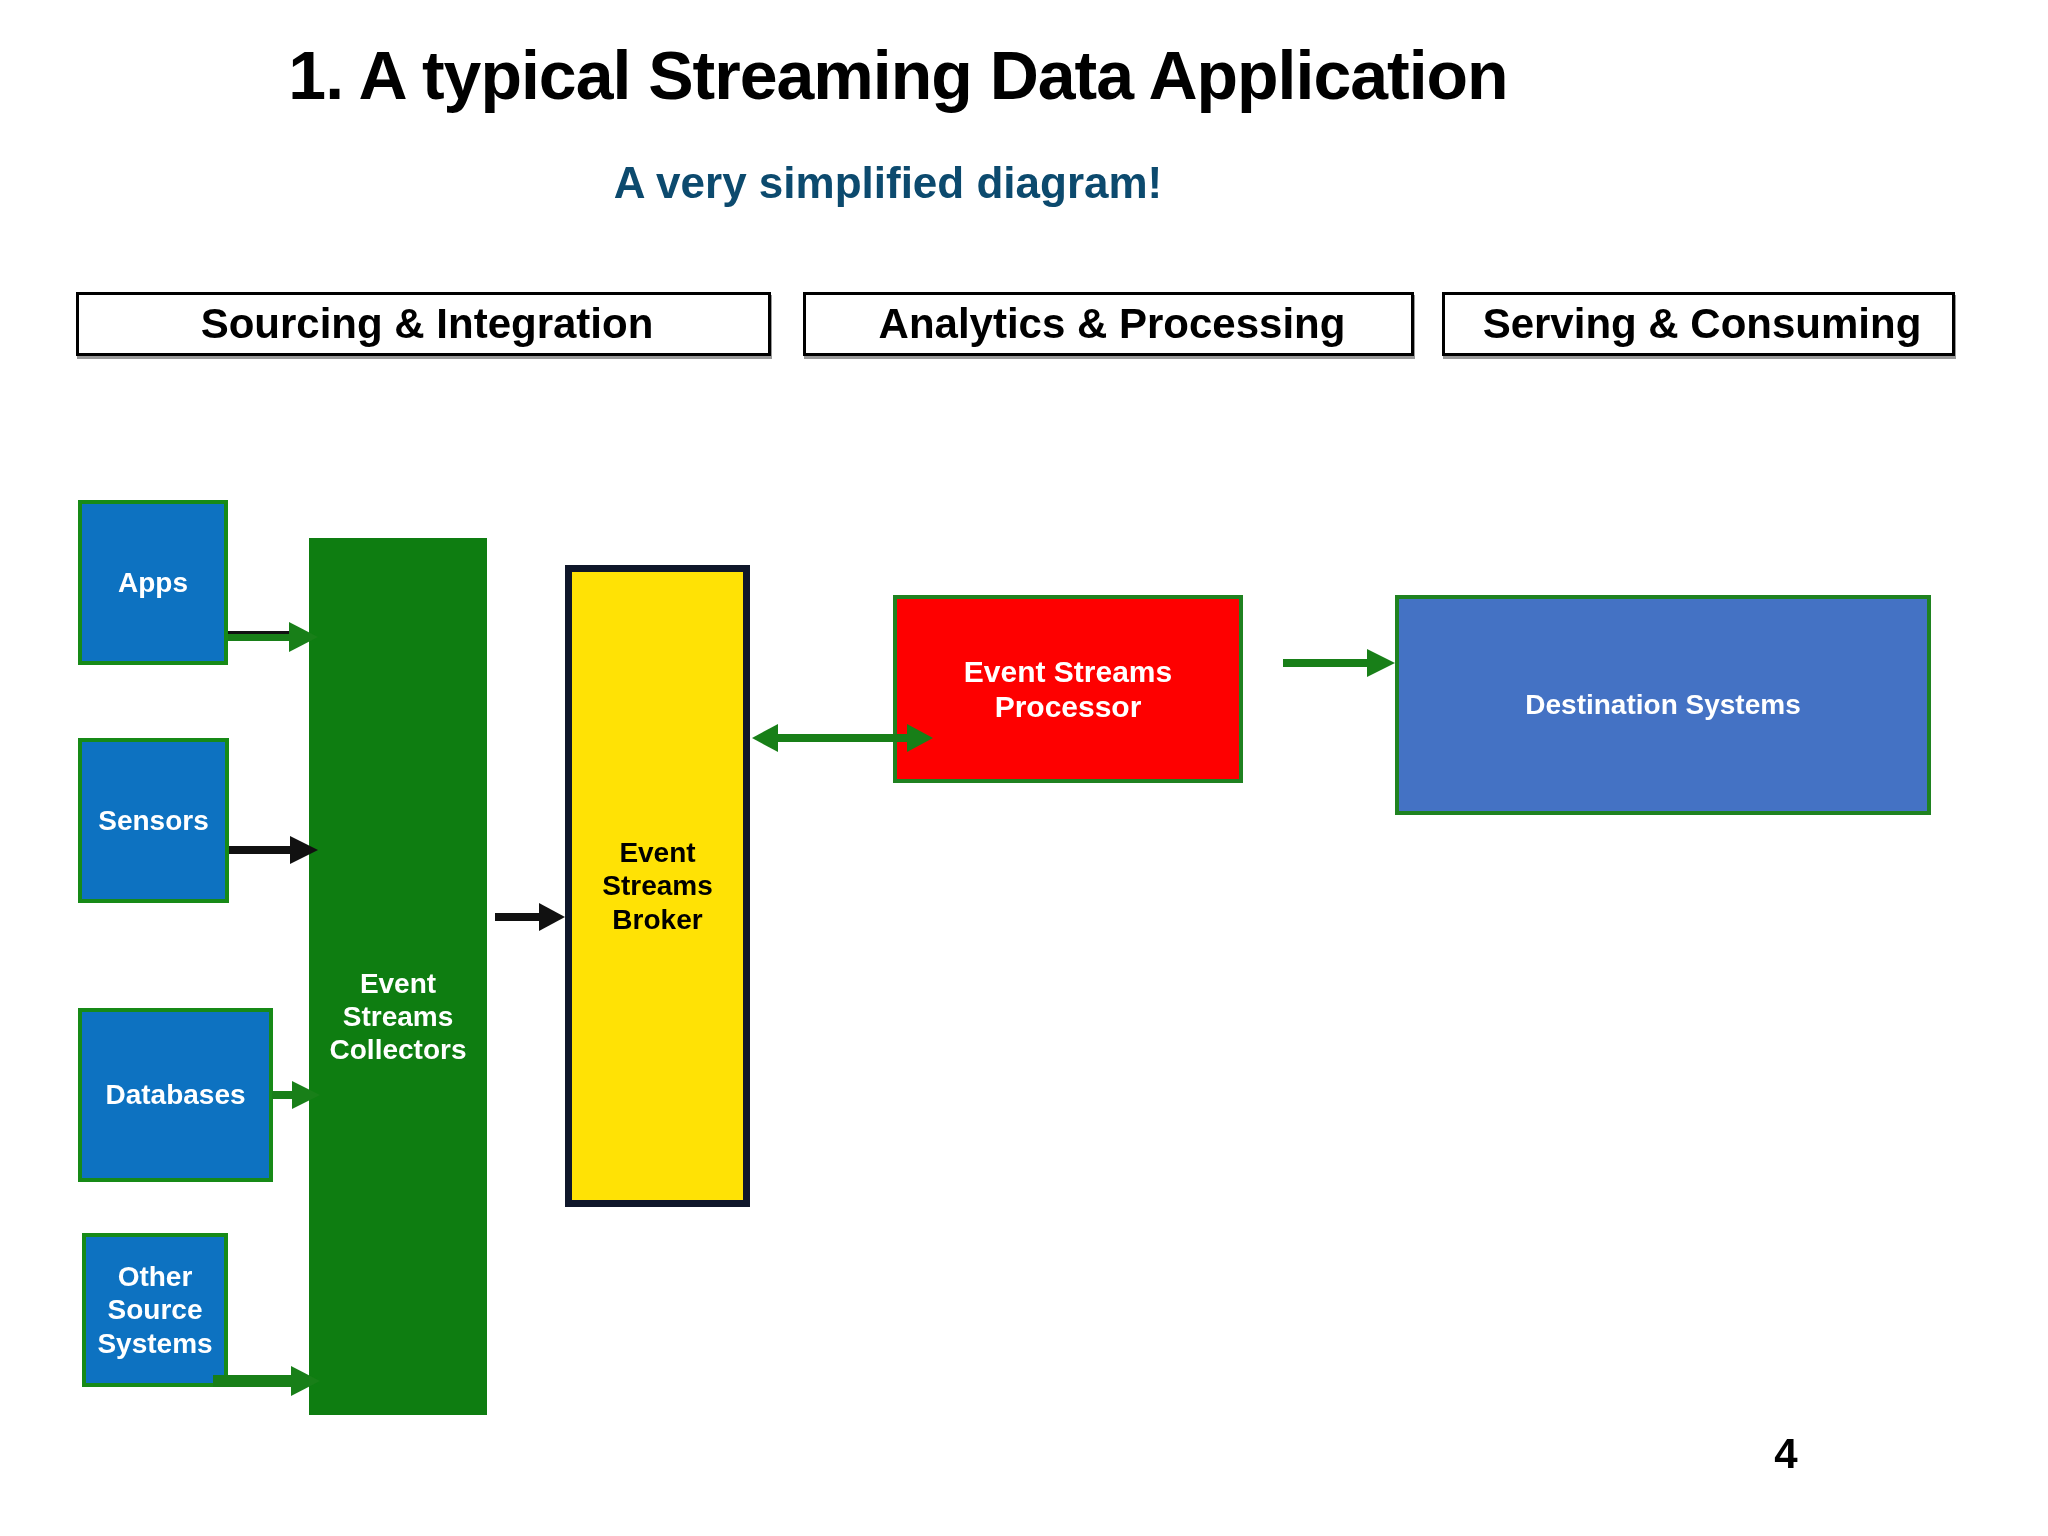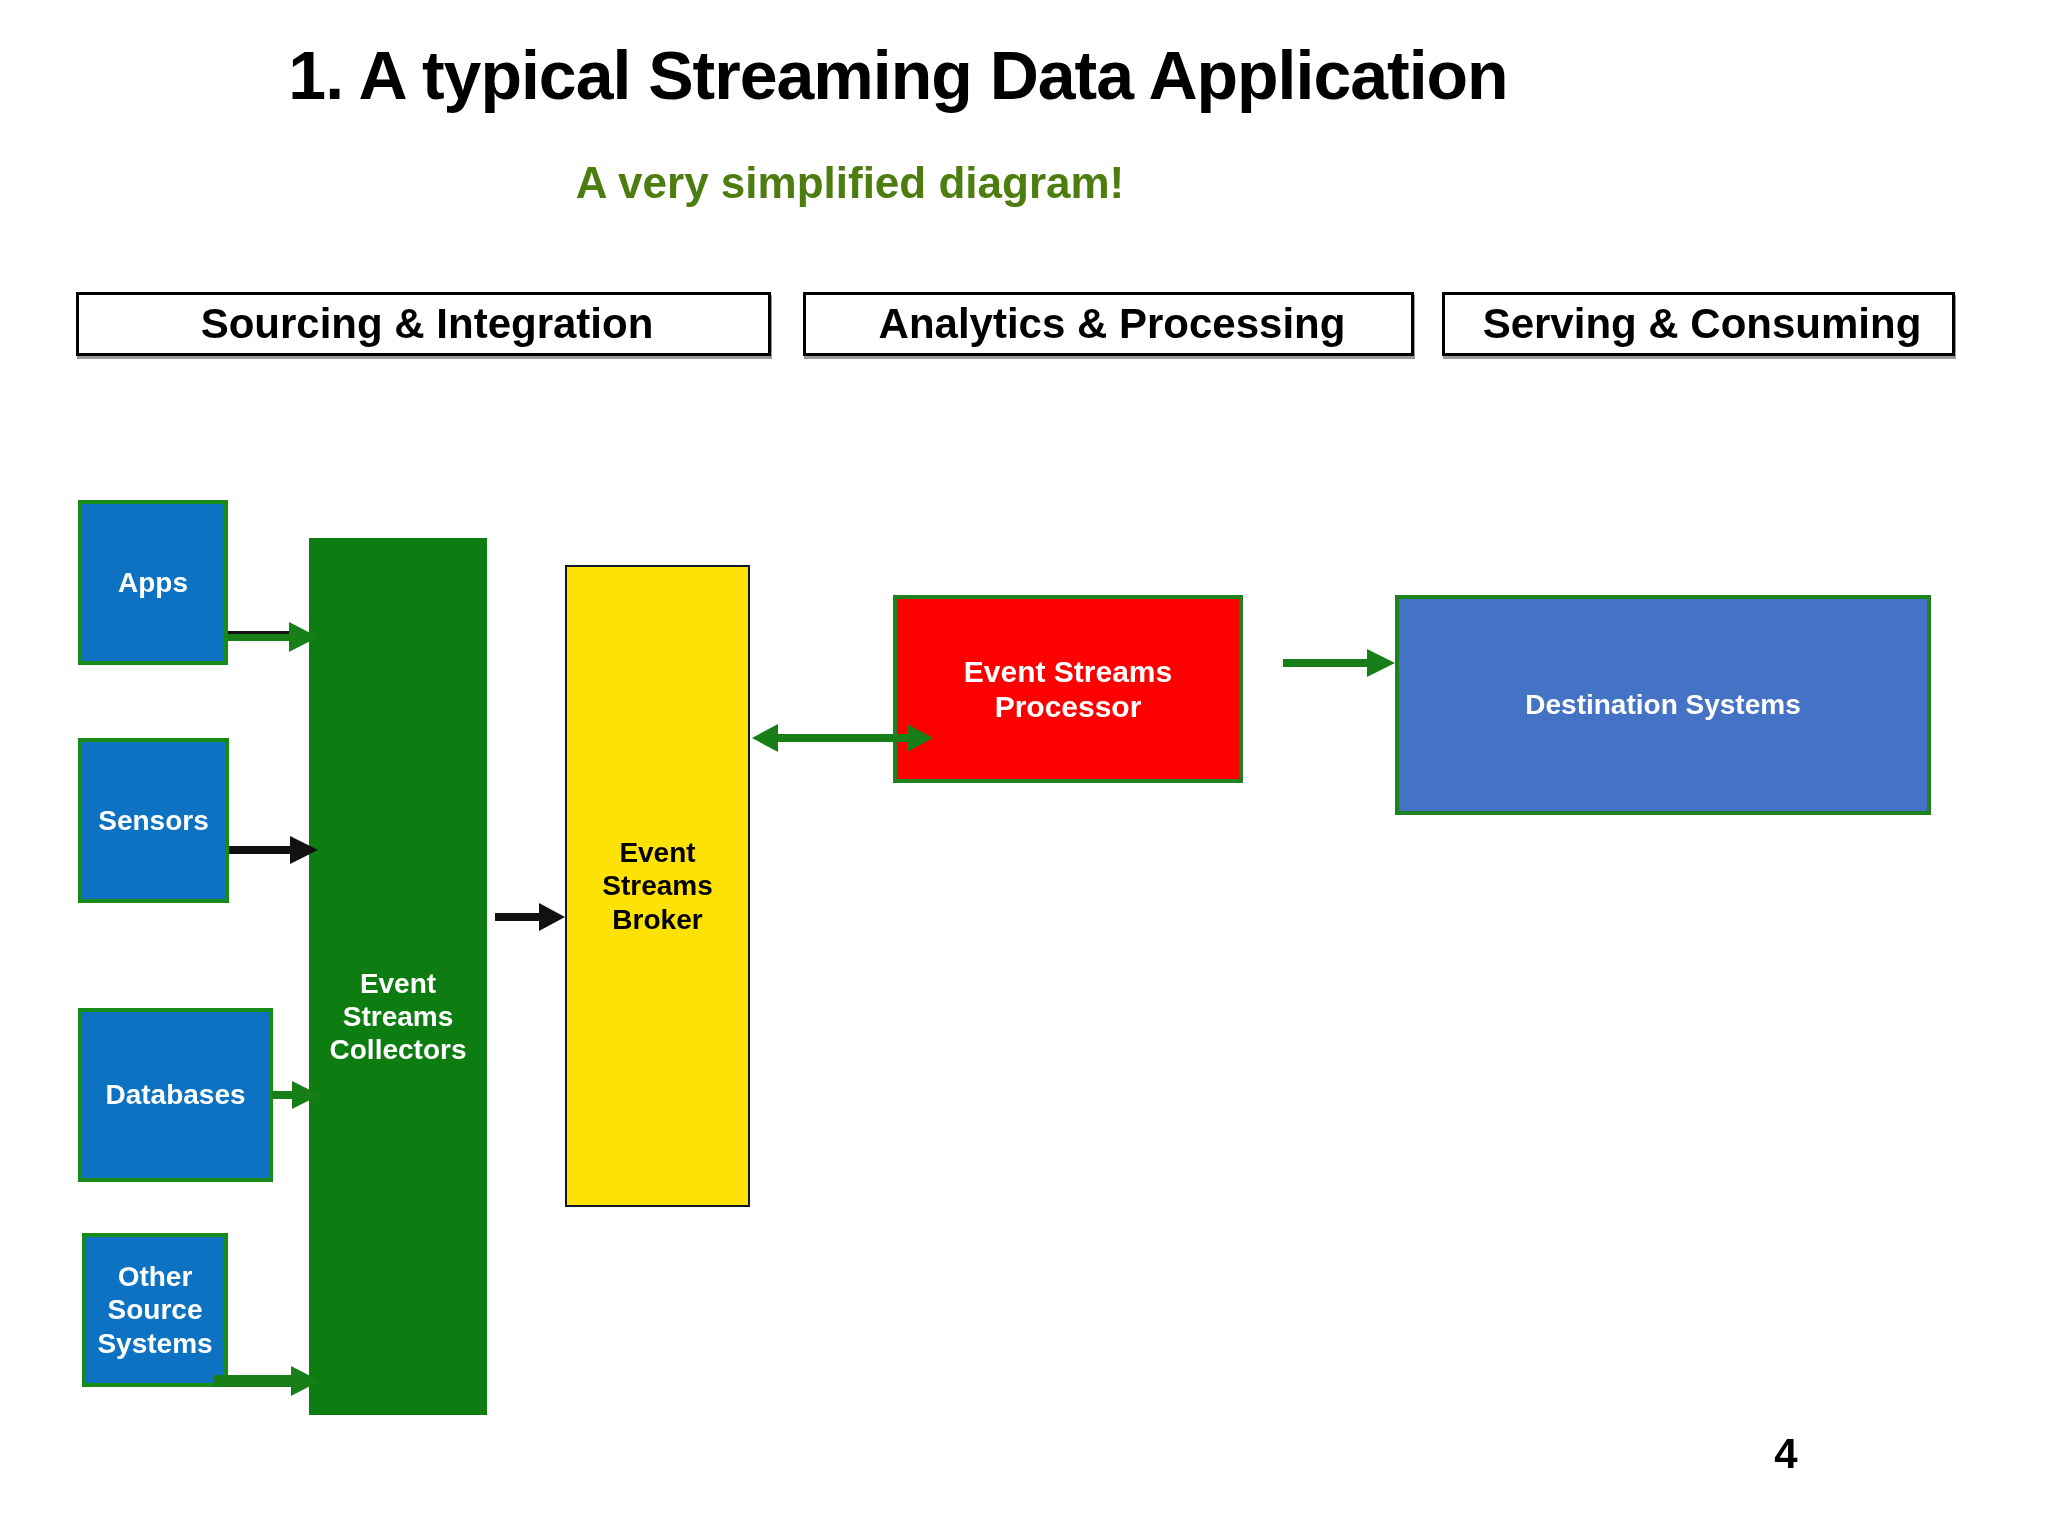--- a/index.html
+++ b/index.html
@@ -9,21 +9,21 @@
   }
   .abs{position:absolute;}
 
   
   .slide-title{
     left:0;top:36px;width:1700px;text-align:center;
     font-size:68px;font-weight:bold;color:#000;letter-spacing:-1px;margin-left:48px;
   }
   .slide-subtitle{
     left:0;top:158px;width:1700px;text-align:center;
-    font-size:44px;font-weight:bold;color:#4d7c0f;
+    font-size:44px;font-weight:bold;color:#0c4a6e;padding-left:38px;
   }
   .page-number{
     left:1756px;top:1430px;width:60px;text-align:center;
     font-size:42px;font-weight:bold;color:#000;
   }
 
   
   .lane{
     top:292px;height:58px;background:#ffffff;border:3px solid #000;
     display:flex;align-items:center;justify-content:center;
@@ -47,21 +47,21 @@
   .node-sensors  {left:78px; top:738px; width:151px;height:165px;}
   .node-databases{left:78px; top:1008px;width:195px;height:174px;}
   .node-other    {left:82px; top:1233px;width:146px;height:154px;padding:0 14px;}
 
   .node-collectors{
     left:309px;top:538px;width:178px;height:877px;
     background:#0E7D11;color:#fff;font-size:28px;padding:80px 12px 0 12px;
   }
   .node-broker{
     left:565px;top:565px;width:185px;height:642px;
-    background:#FFE205;border:2px solid #0f172a;color:#000;font-size:28px;padding:0 28px;
+    background:#FFE205;border:7px solid #0f172a;color:#000;font-size:28px;padding:0 28px;
   }
   .node-processor{
     left:893px;top:595px;width:350px;height:188px;
     background:#FE0000;border:4px solid #1F8220;color:#fff;font-size:30px;padding:0 60px;
   }
   .node-destinations{
     left:1395px;top:595px;width:536px;height:220px;
     background:#4472C4;border:4px solid #1F8220;color:#fff;font-size:28px;
   }
 

